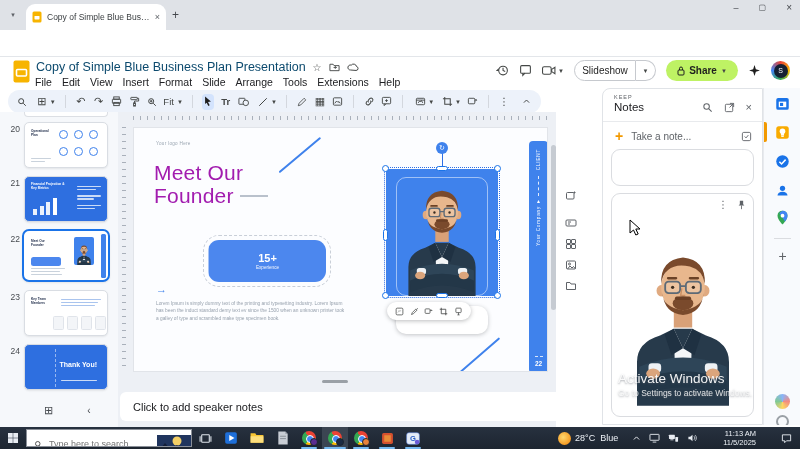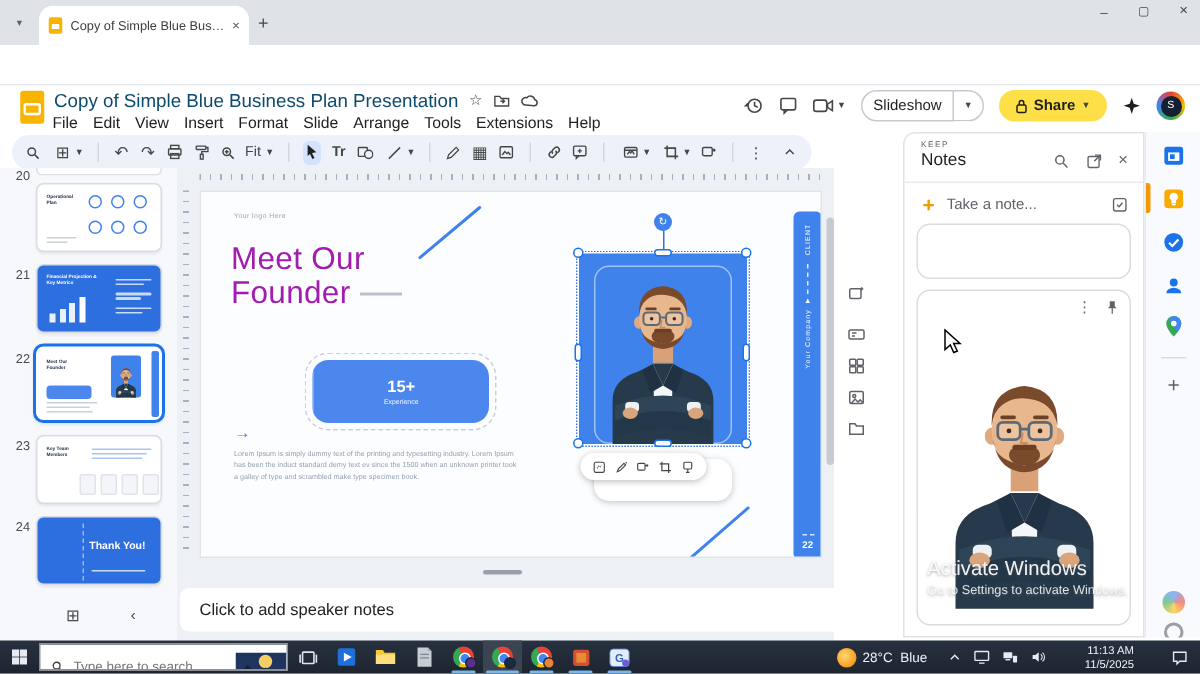--- a/index.html
+++ b/index.html
@@ -211,21 +211,21 @@
             <path d="M18 7 l6-4 v12 l-6-4 Z"></path>
           </svg>
         <span class="caret">▼</span>
       </span>
       <span class="flex">
         <span class="pillbtn" style="width:62px;border-radius:20px 0 0 20px">Slideshow</span>
         <span class="pillbtn" style="width:20px;border-left:0;border-radius:0 20px 20px 0">
             <span class="caret">▼</span>
           </span>
       </span>
-      <span class="pillbtn" style="width:72px;background:#fde047;border:0;gap:4px">
+      <span class="pillbtn" style="width:72px;background:#bef264;border:0;gap:4px">
         <svg class="i" width="8" height="10" viewBox="0 0 16 20" stroke="#1f1f1f" stroke-width="2" fill="none">
             <rect x="2" y="8" width="12" height="10" rx="2"></rect>
             <path d="M5 8 V5 a3 3 0 0 1 6 0 v3"></path>
           </svg>
         <span style="font-weight:bold;font-size:10px">Share</span>
         <span class="caret">▼</span>
       </span>
       <svg class="i" width="13" height="13" viewBox="0 0 24 24" fill="#1f1f1f">
           <path d="M12 2 L14.5 9.5 L22 12 L14.5 14.5 L12 22 L9.5 14.5 L2 12 L9.5 9.5 Z"></path>
         </svg>
@@ -357,21 +357,21 @@
   </div>
 
   <div class="abs" id="wsbg"></div>
 
   <div class="abs" style="left:133px;top:114px;width:415px;height:6px;background:repeating-linear-gradient(90deg,#a9b0ba 0 1px,transparent 1px 7px);background-position:bottom;background-size:100% 4px;background-repeat:no-repeat"></div>
   <div class="abs" style="left:120px;top:127px;width:6px;height:245px;background:repeating-linear-gradient(180deg,#a9b0ba 0 1px,transparent 1px 7px);background-size:4px 100%;background-repeat:no-repeat;background-position:right"></div>
 
   <div class="abs" id="film">
     <div class="abs" style="left:24px;top:0;width:84px;height:5px;background:#fff;border:1px solid #dcdfe4;border-top:0;border-radius:0 0 4px 4px"></div>
 
-    <div class="tnum" style="top:0">20</div>
+    <div class="tnum" style="top:12px">20</div>
     <div class="thumb" style="top:10px">
       <div class="t3" style="position:absolute;left:6px;top:6px;width:22px">Operational Plan</div>
       <div class="abs" style="left:34px;top:7px;width:42px;height:30px;display:grid;grid-template-columns:repeat(3,1fr);grid-gap:3px">
         <span style="width:9px;height:9px;border:1.2px solid #3f82ec;border-radius:50%"></span>
           <span style="width:9px;height:9px;border:1.2px solid #3f82ec;border-radius:50%"></span>
           <span style="width:9px;height:9px;border:1.2px solid #3f82ec;border-radius:50%"></span>
         <span style="width:9px;height:9px;border:1.2px solid #3f82ec;border-radius:50%"></span>
           <span style="width:9px;height:9px;border:1.2px solid #3f82ec;border-radius:50%"></span>
           <span style="width:9px;height:9px;border:1.2px solid #3f82ec;border-radius:50%"></span>
       </div>

